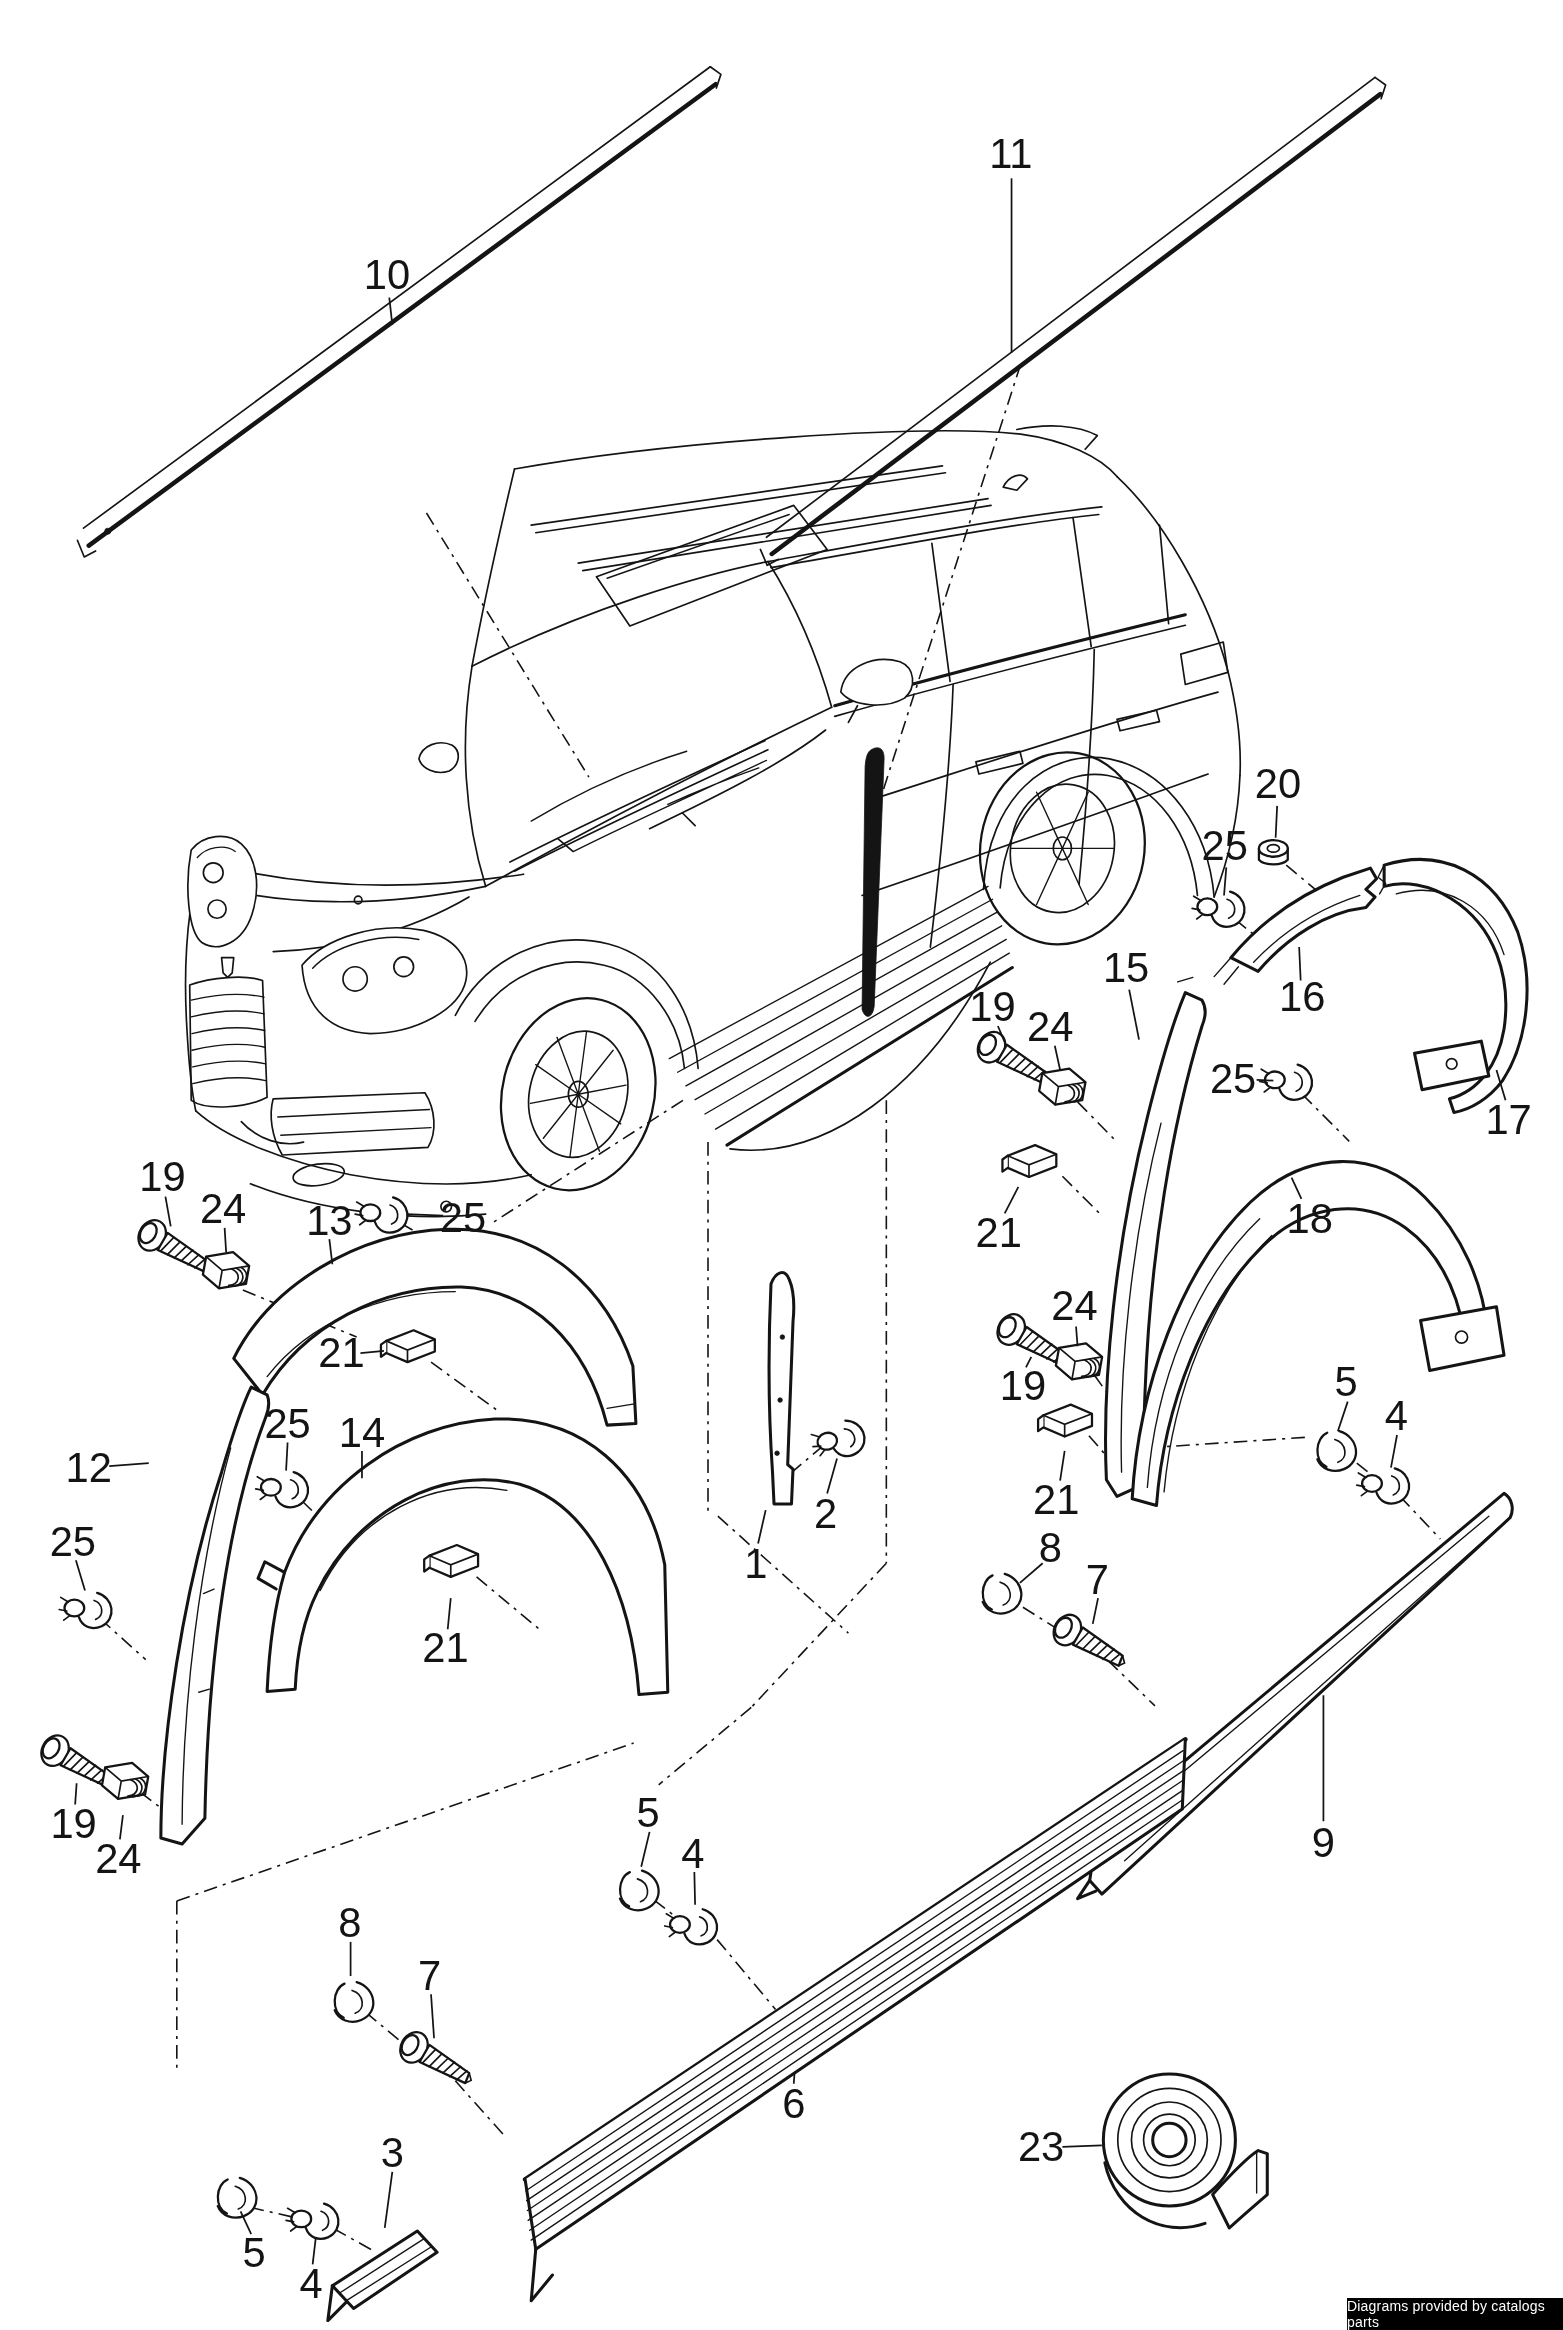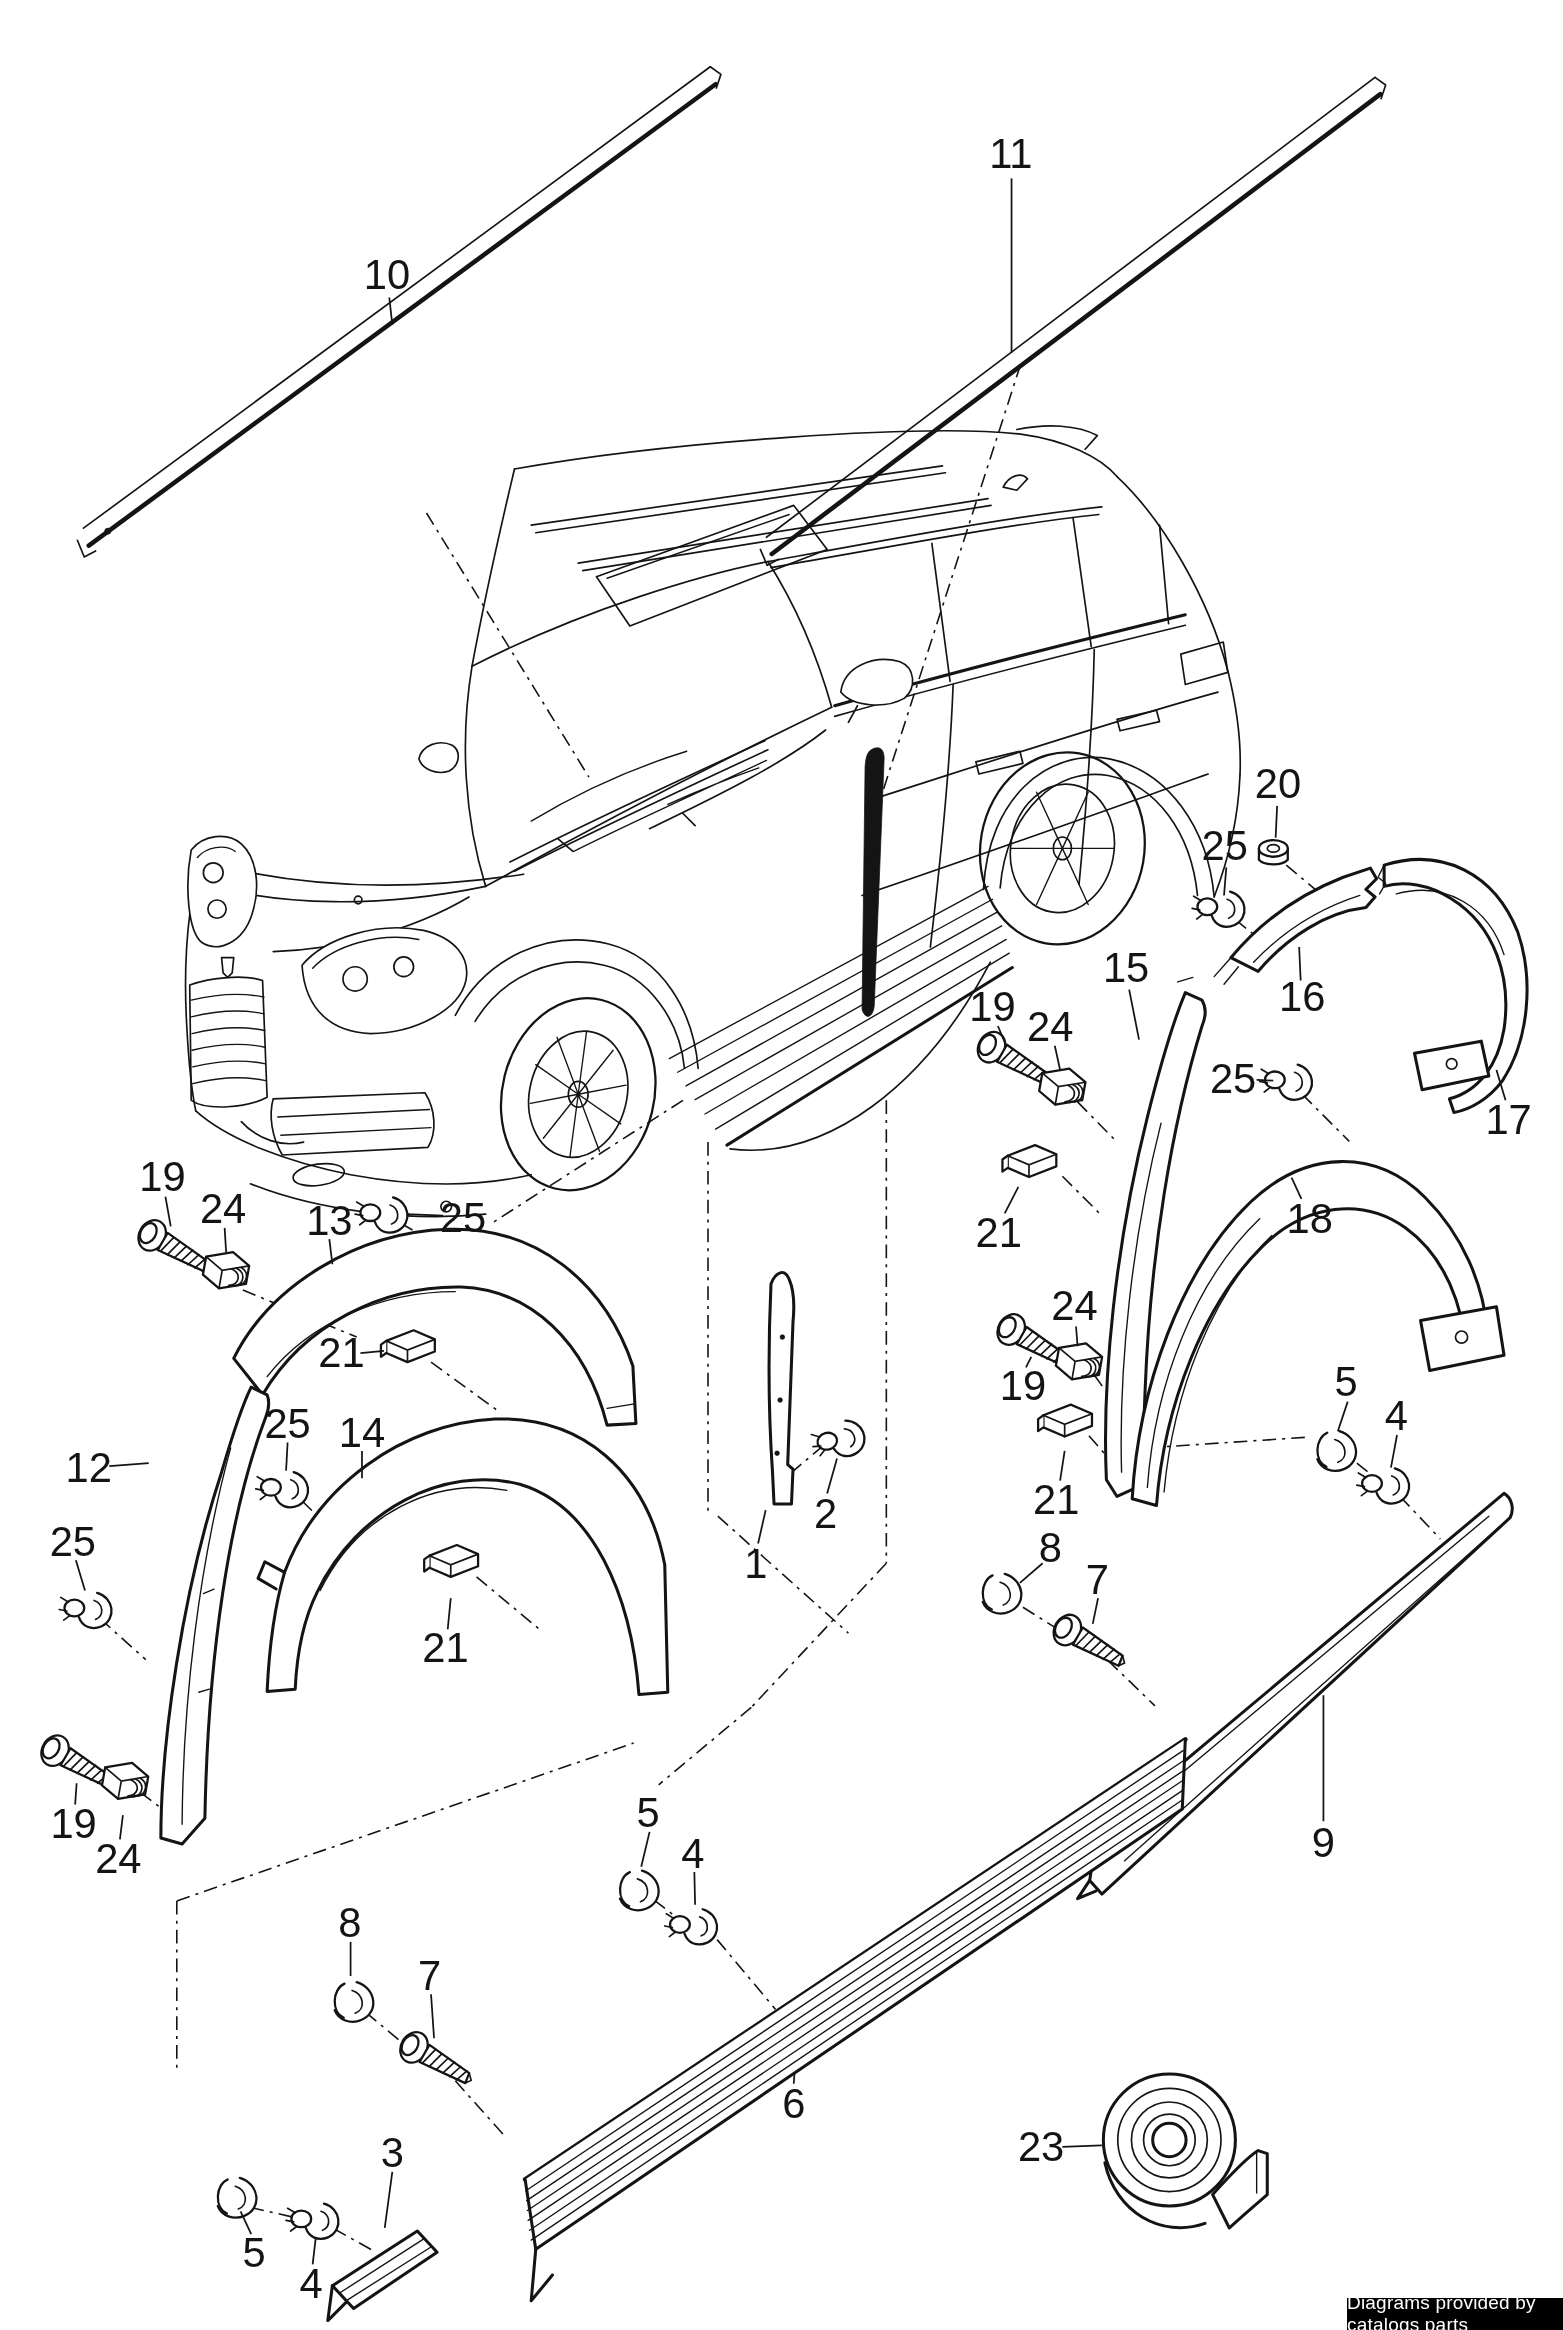--- a/index.html
+++ b/index.html
@@ -16,21 +16,21 @@
   .wh{fill:#ffffff;}
   .solid{fill:var(--ink);stroke:var(--ink);stroke-width:1px;}
   .dashline{fill:none;stroke:var(--ink);stroke-width:2.1px;stroke-dasharray:18 8 4 8;}
   .leader{fill:none;stroke:var(--ink);stroke-width:2.3px;}
   .callout{font-family:"Liberation Sans",sans-serif;font-size:55px;fill:var(--ink);
            text-anchor:middle;cursor:pointer;}
   .icshape{fill:#ffffff;stroke:var(--ink);stroke-width:3px;stroke-linecap:round;stroke-linejoin:round;}
   .icthin{fill:none;stroke:var(--ink);stroke-width:2.2px;stroke-linecap:round;}
   .badge{position:absolute;right:0;bottom:0;width:217px;height:32px;background:#000000;
          color:#ffffff;display:flex;align-items:center;justify-content:center;
-         font-size:19px;font-family:"Liberation Sans",sans-serif;letter-spacing:0.2px;}
+         font-size:14px;font-family:"Liberation Sans",sans-serif;letter-spacing:0.2px;}
 </style>
 </head>
 <body>
 
 <div class="stage">
 <svg id="diagram-svg" viewBox="0 0 2061 3071">
   <defs>
 
     <g id="ic-screw">
       <ellipse class="icshape" cx="-34" cy="0" rx="17" ry="21"></ellipse>

